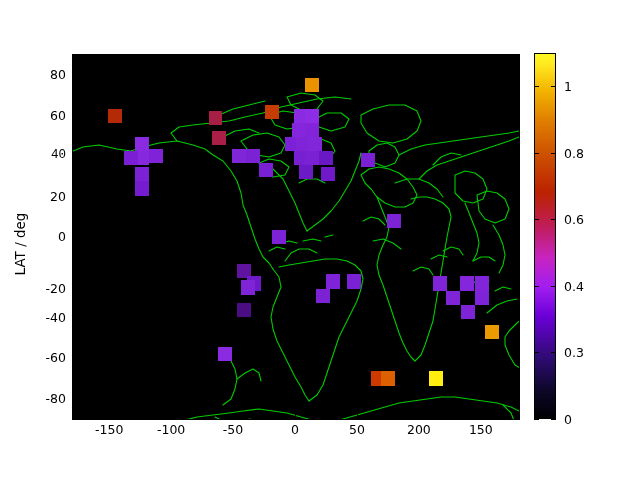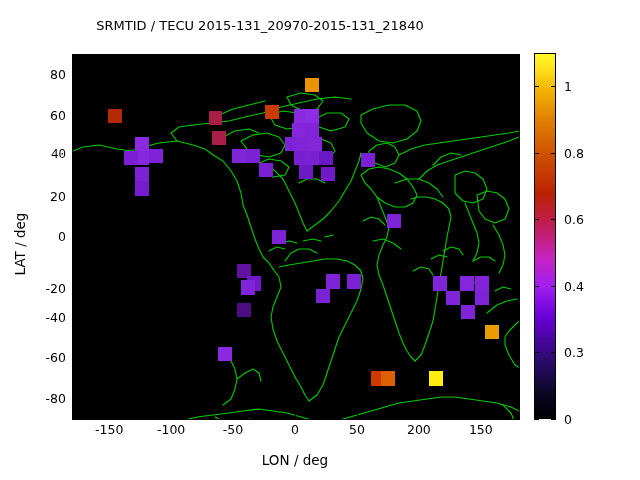--- a/index.html
+++ b/index.html
@@ -73,21 +73,20 @@
   .cb-label{
     position:absolute;left:30px;font-size:12.5px;color:#000;
     transform:translateY(-50%);white-space:nowrap;
   }
 </style>
 </head>
 <body>
 
 <div id="root">
 
-  <div class="title">SRMTID / TECU 2015-131_20970-2015-131_21840</div>
 
   <div id="plot-frame">
     <div id="map-canvas">
       <svg id="coast-svg" viewBox="0 0 446 364" preserveAspectRatio="none">
         <g fill="none" stroke="#00cc00" stroke-width="1.1" stroke-linejoin="round" stroke-linecap="round">
 
           <path d="M0 96 L10 92 L26 90 L44 94 L58 96 L70 92 L86 88 L104 86 L120 90 L132 94
                    L140 100 L150 106 L158 116 L164 126 L168 138 L170 150 L174 160 L178 172
                    L182 184 L186 194 L190 202 L196 208 L200 214"></path>
           <path d="M104 86 L98 78 L106 72 L120 70 L138 68 L156 66 L172 62 L190 58 L208 52
@@ -266,21 +265,20 @@
       <div class="ytick-label" style="left: 2px; top: 316.889px;">-40</div>
       <div class="ytick-mark" style="left: 72px; top: 357.333px;"></div>
       <div class="ytick-mark" style="left: 513px; top: 357.333px;"></div>
       <div class="ytick-label" style="left: 2px; top: 357.333px;">-60</div>
       <div class="ytick-mark" style="left: 72px; top: 397.778px;"></div>
       <div class="ytick-mark" style="left: 513px; top: 397.778px;"></div>
       <div class="ytick-label" style="left: 2px; top: 397.778px;">-80</div>
     </div>
 
   <div class="ylabel">LAT / deg</div>
-  <div class="xlabel">LON / deg</div>
 
   <div id="colorbar-wrap">
     <div id="colorbar-gradient"></div>
     <div id="colorbar-ticks">
         <div class="cb-tick" style="left: 0px; top: 33.2727px;"></div>
         <div class="cb-tick" style="left: 17px; top: 33.2727px;"></div>
         <div class="cb-label" style="top: 33.2727px;">1</div>
         <div class="cb-tick" style="left: 0px; top: 99.8182px;"></div>
         <div class="cb-tick" style="left: 17px; top: 99.8182px;"></div>
         <div class="cb-label" style="top: 99.8182px;">0.8</div>

